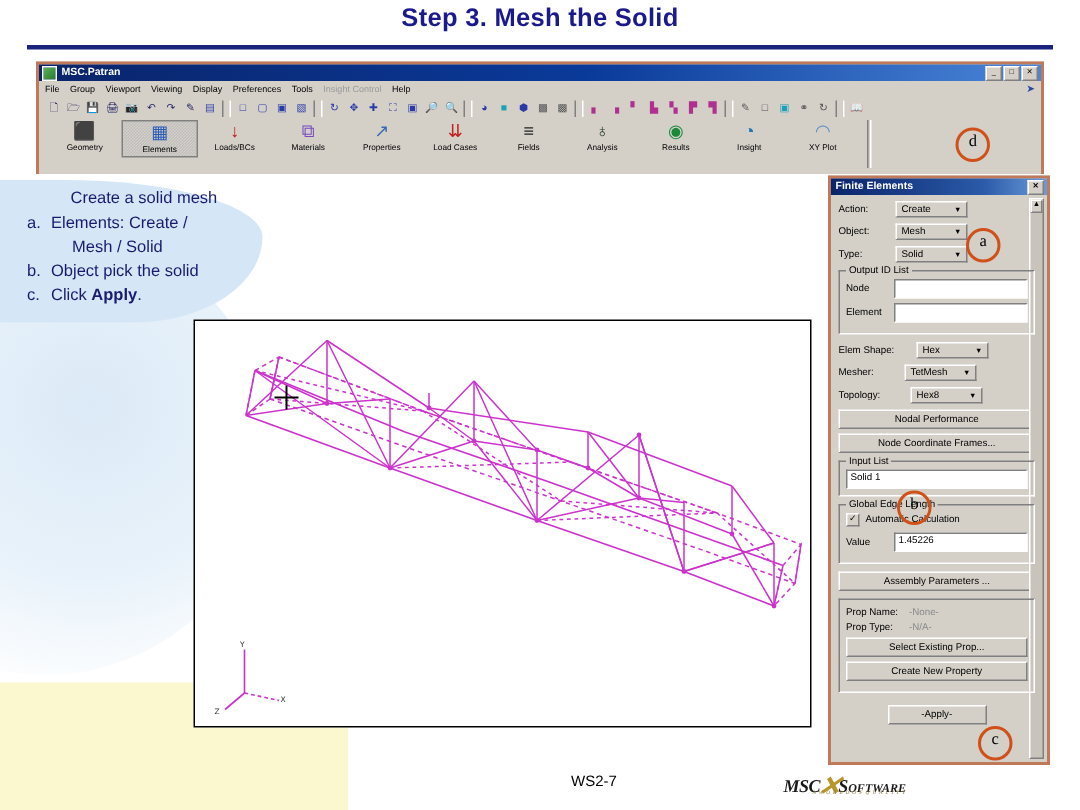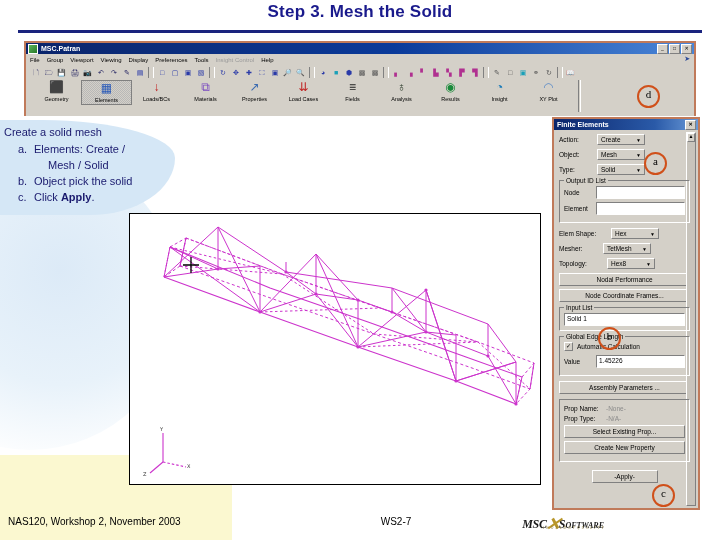--- a/index.html
+++ b/index.html
@@ -184,21 +184,21 @@
   
   .instructions {
     position: absolute;
     left: 4px; top: 124px;
     width: 240px;
     z-index: 6;
     color: #1a1a6e;
     font-size: 11px;
     line-height: 16px;
   }
-  .instructions .lead { margin-bottom: 1px; }
+  .instructions .lead { margin-bottom: 1px; margin-left: 43px; }
   .instructions ol { margin: 0; padding: 0; list-style: none; }
   .instructions li { padding-left: 18px; position: relative; }
   .instructions li .mk { position: absolute; left: 14px; }
   .instructions li .tx { display: inline-block; margin-left: 12px; }
   .instructions .cont { padding-left: 44px; }
   .instructions b { font-weight: bold; }
 
   
   .viewport {
     position: absolute;
@@ -742,21 +742,20 @@
 
       </div>
     </div>
   </div>
 
   <div class="callout" id="callout-d">d</div>
   <div class="callout" id="callout-a">a</div>
   <div class="callout" id="callout-b">b</div>
   <div class="callout" id="callout-c">c</div>
 
-  <div class="footer-left">NAS120, Workshop 2, November 2003</div>
   <div class="footer-center">WS2-7</div>
   <div class="footer-logo">
     <span class="msc">MSC</span>
     <span class="xm">✕</span>
     <span class="sw">Software</span>
     <span class="tag">A  W O R L D   O F   Q U A L I T Y</span>
   </div>
 
 </div>
 

